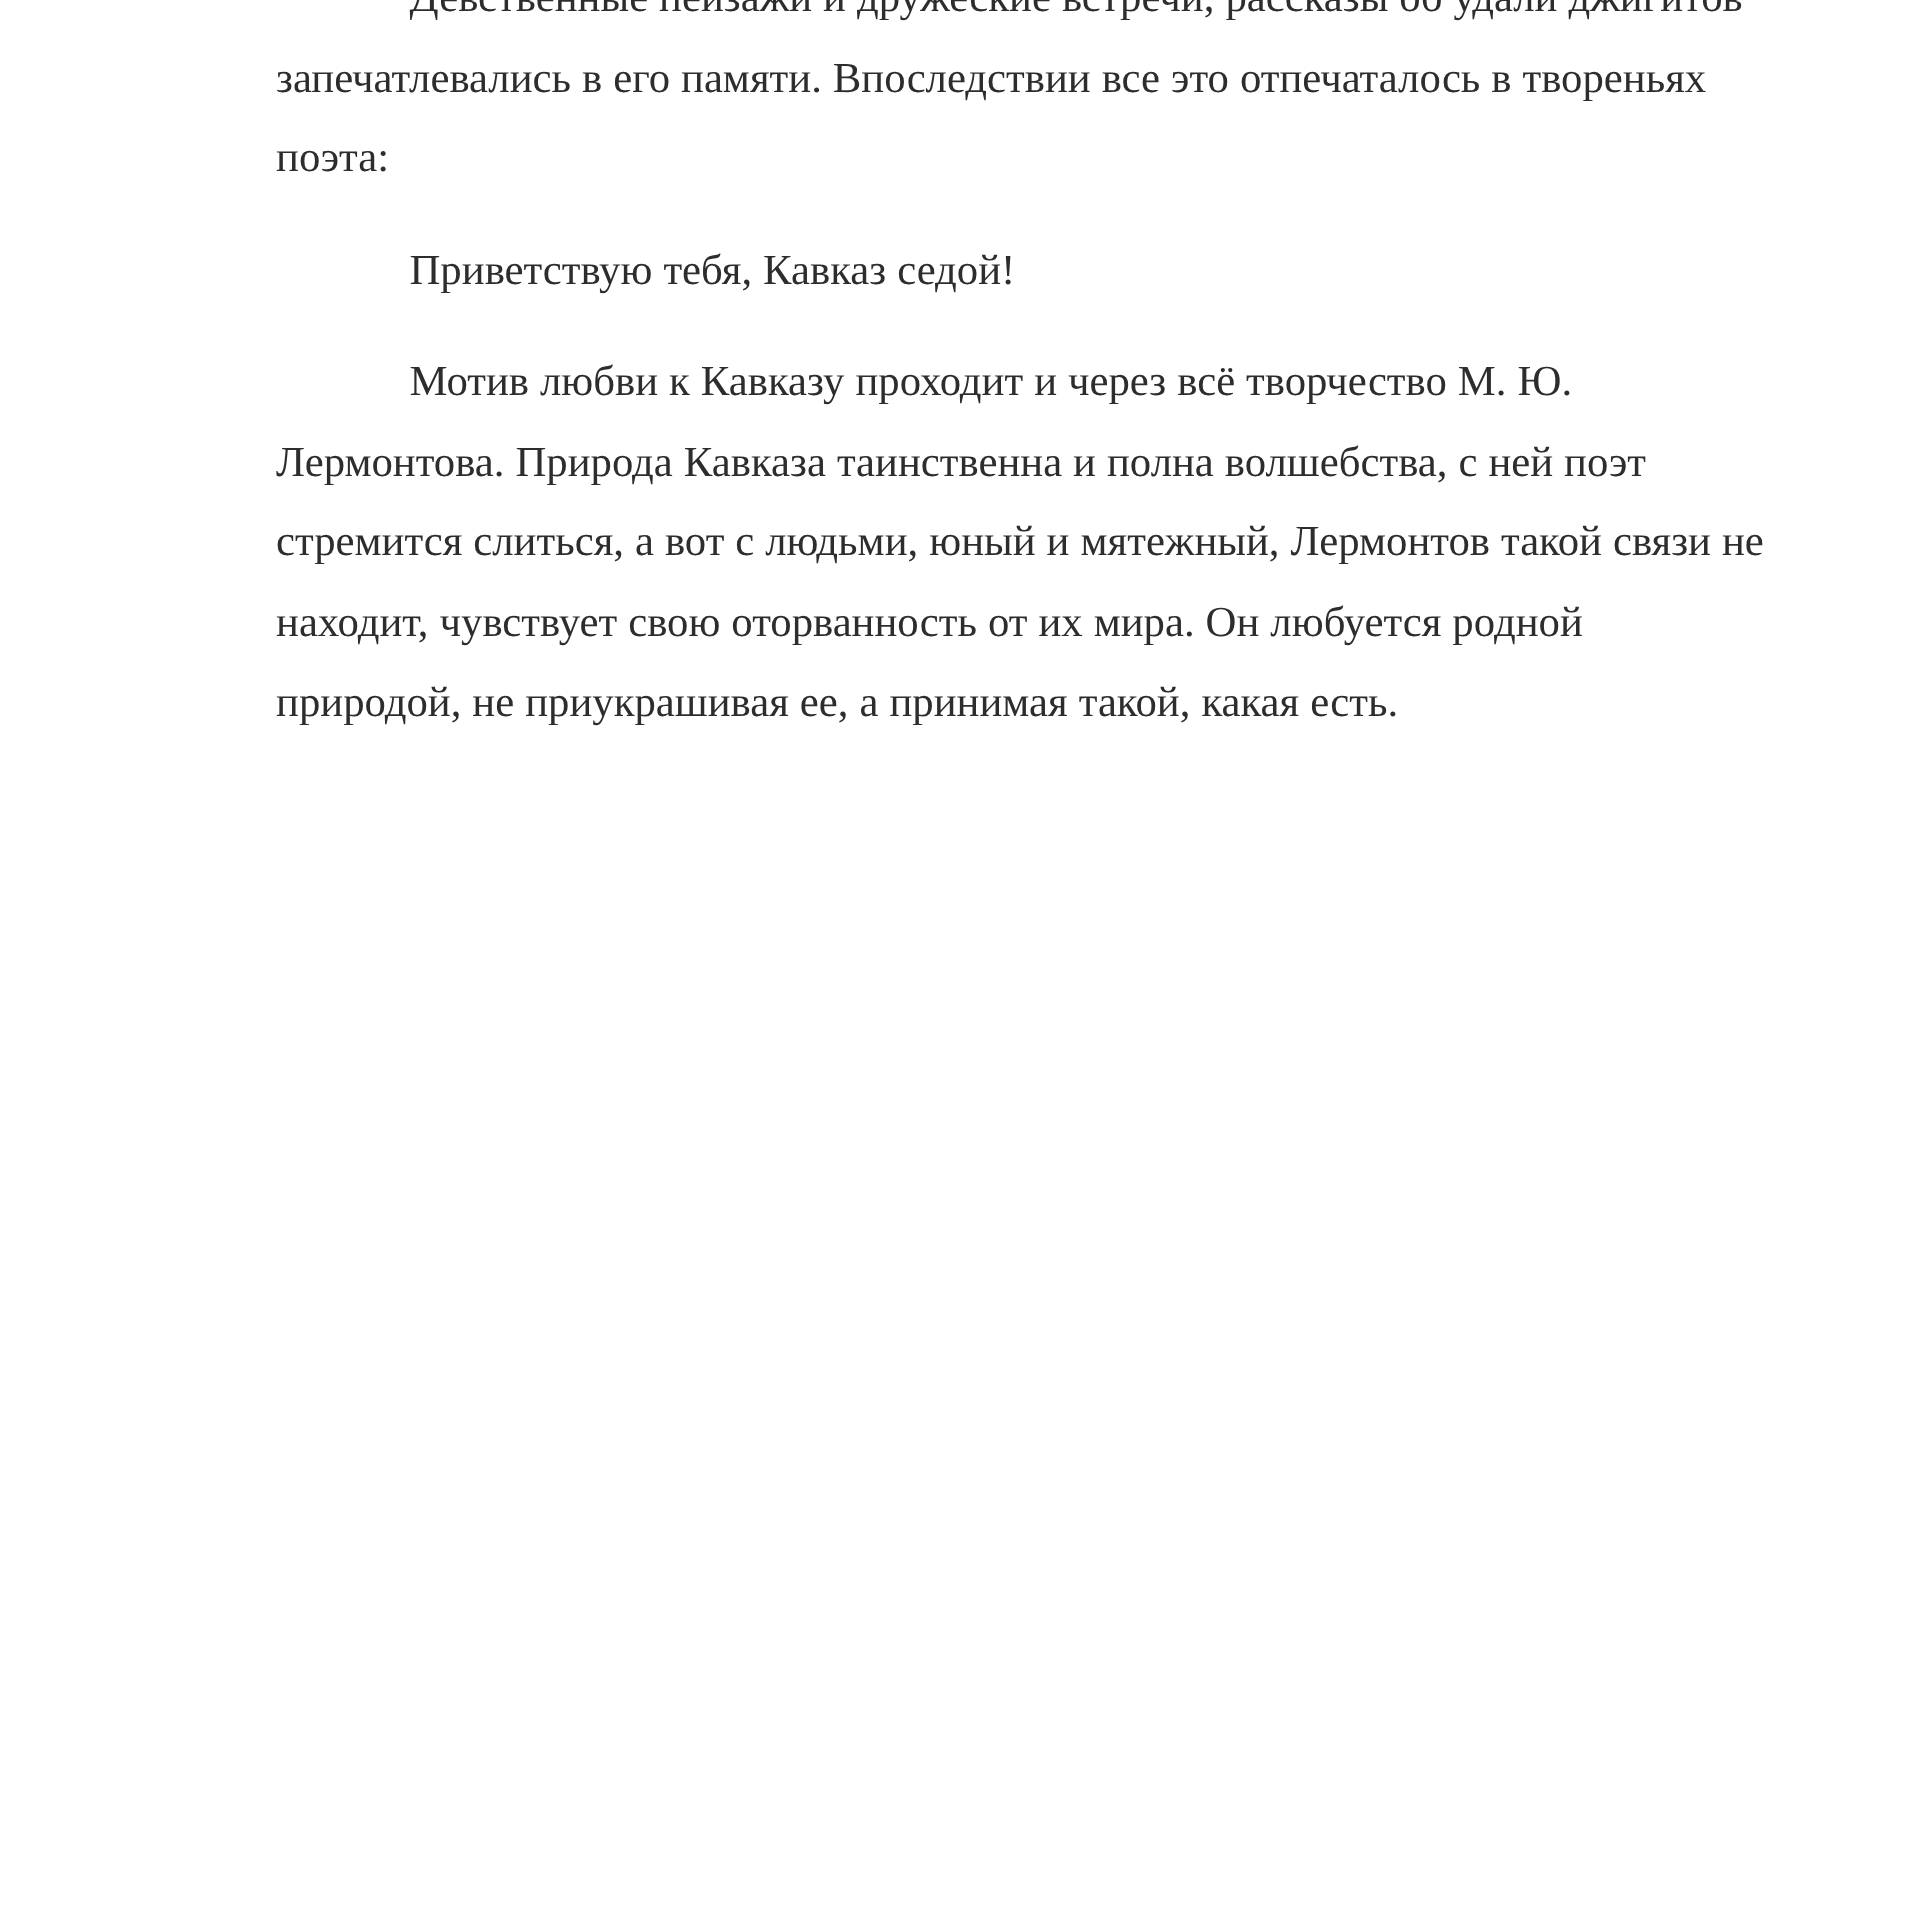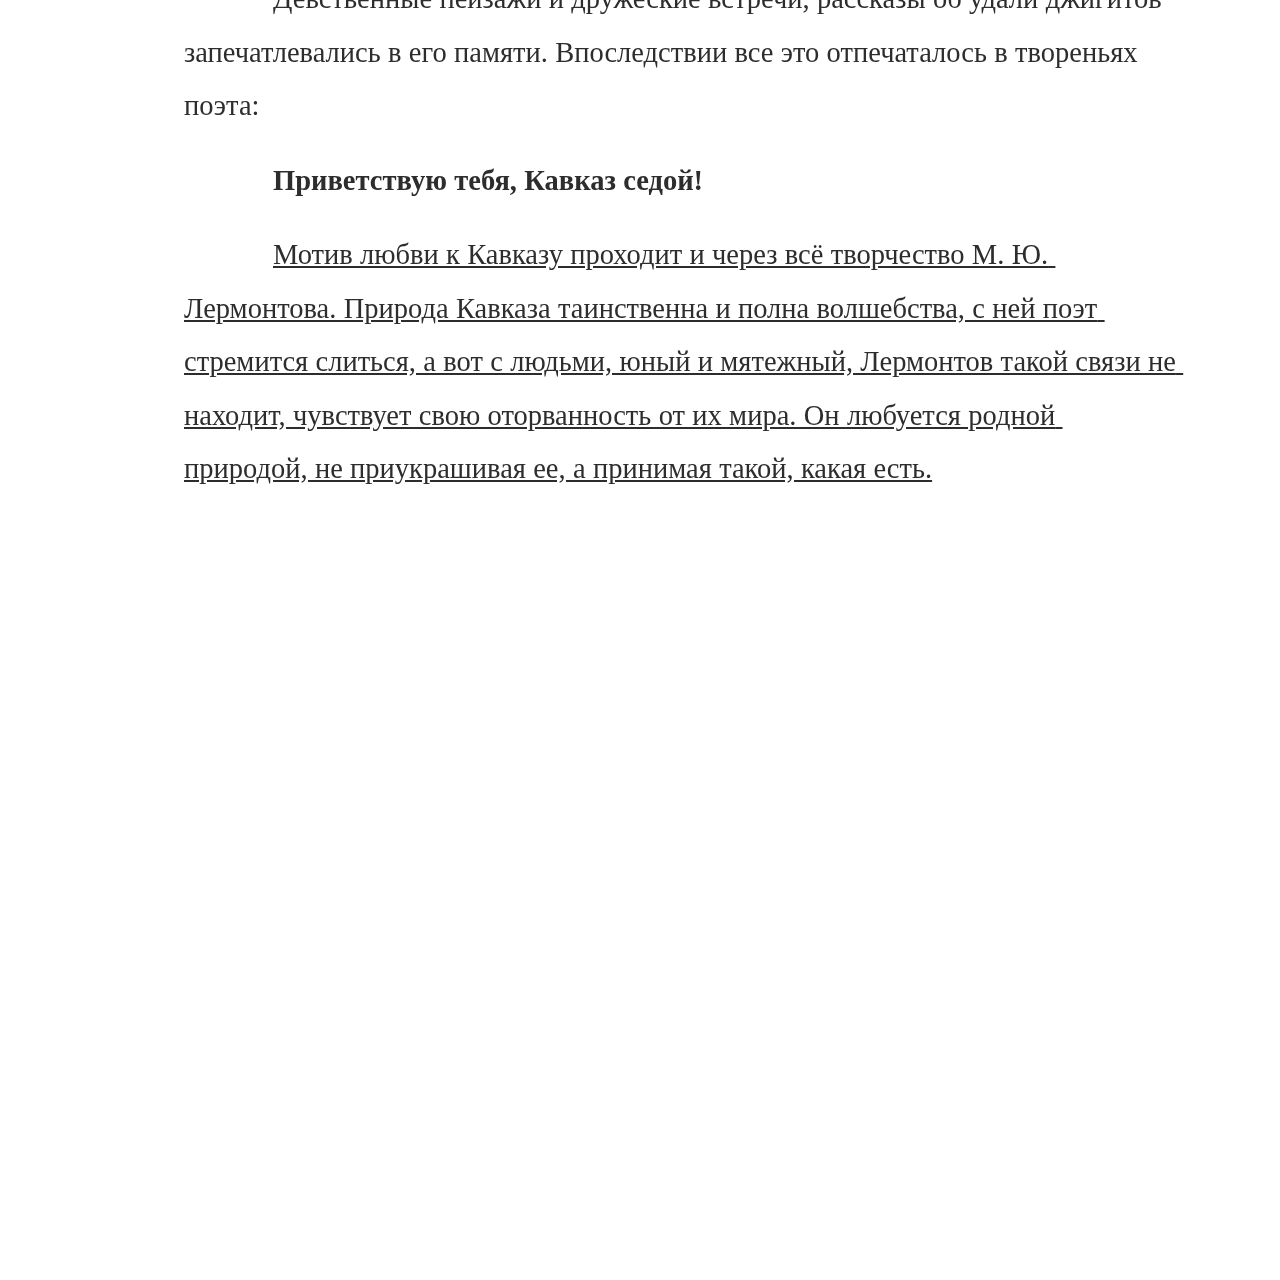--- a/index.html
+++ b/index.html
@@ -34,27 +34,25 @@
 
   .para {
     margin: 0 0 21px 0;
     text-indent: 89px;
     white-space: pre-wrap;
     word-spacing: 0.2px;
   }
 
   .para:last-child {
     margin-bottom: 0;
-    text-decoration: underline;
   }
 
   
   .para.verse {
     text-indent: 89px;
-    font-weight: bold;
   }
 </style>
 </head>
 <body>
 
 <div class="page">
 
   <div class="doc-body">
 
     <p class="para">Девственные пейзажи и дружеские встречи, рассказы об удали джигитов запечатлевались в его памяти. Впоследствии все это отпечаталось в твореньях поэта:</p>

